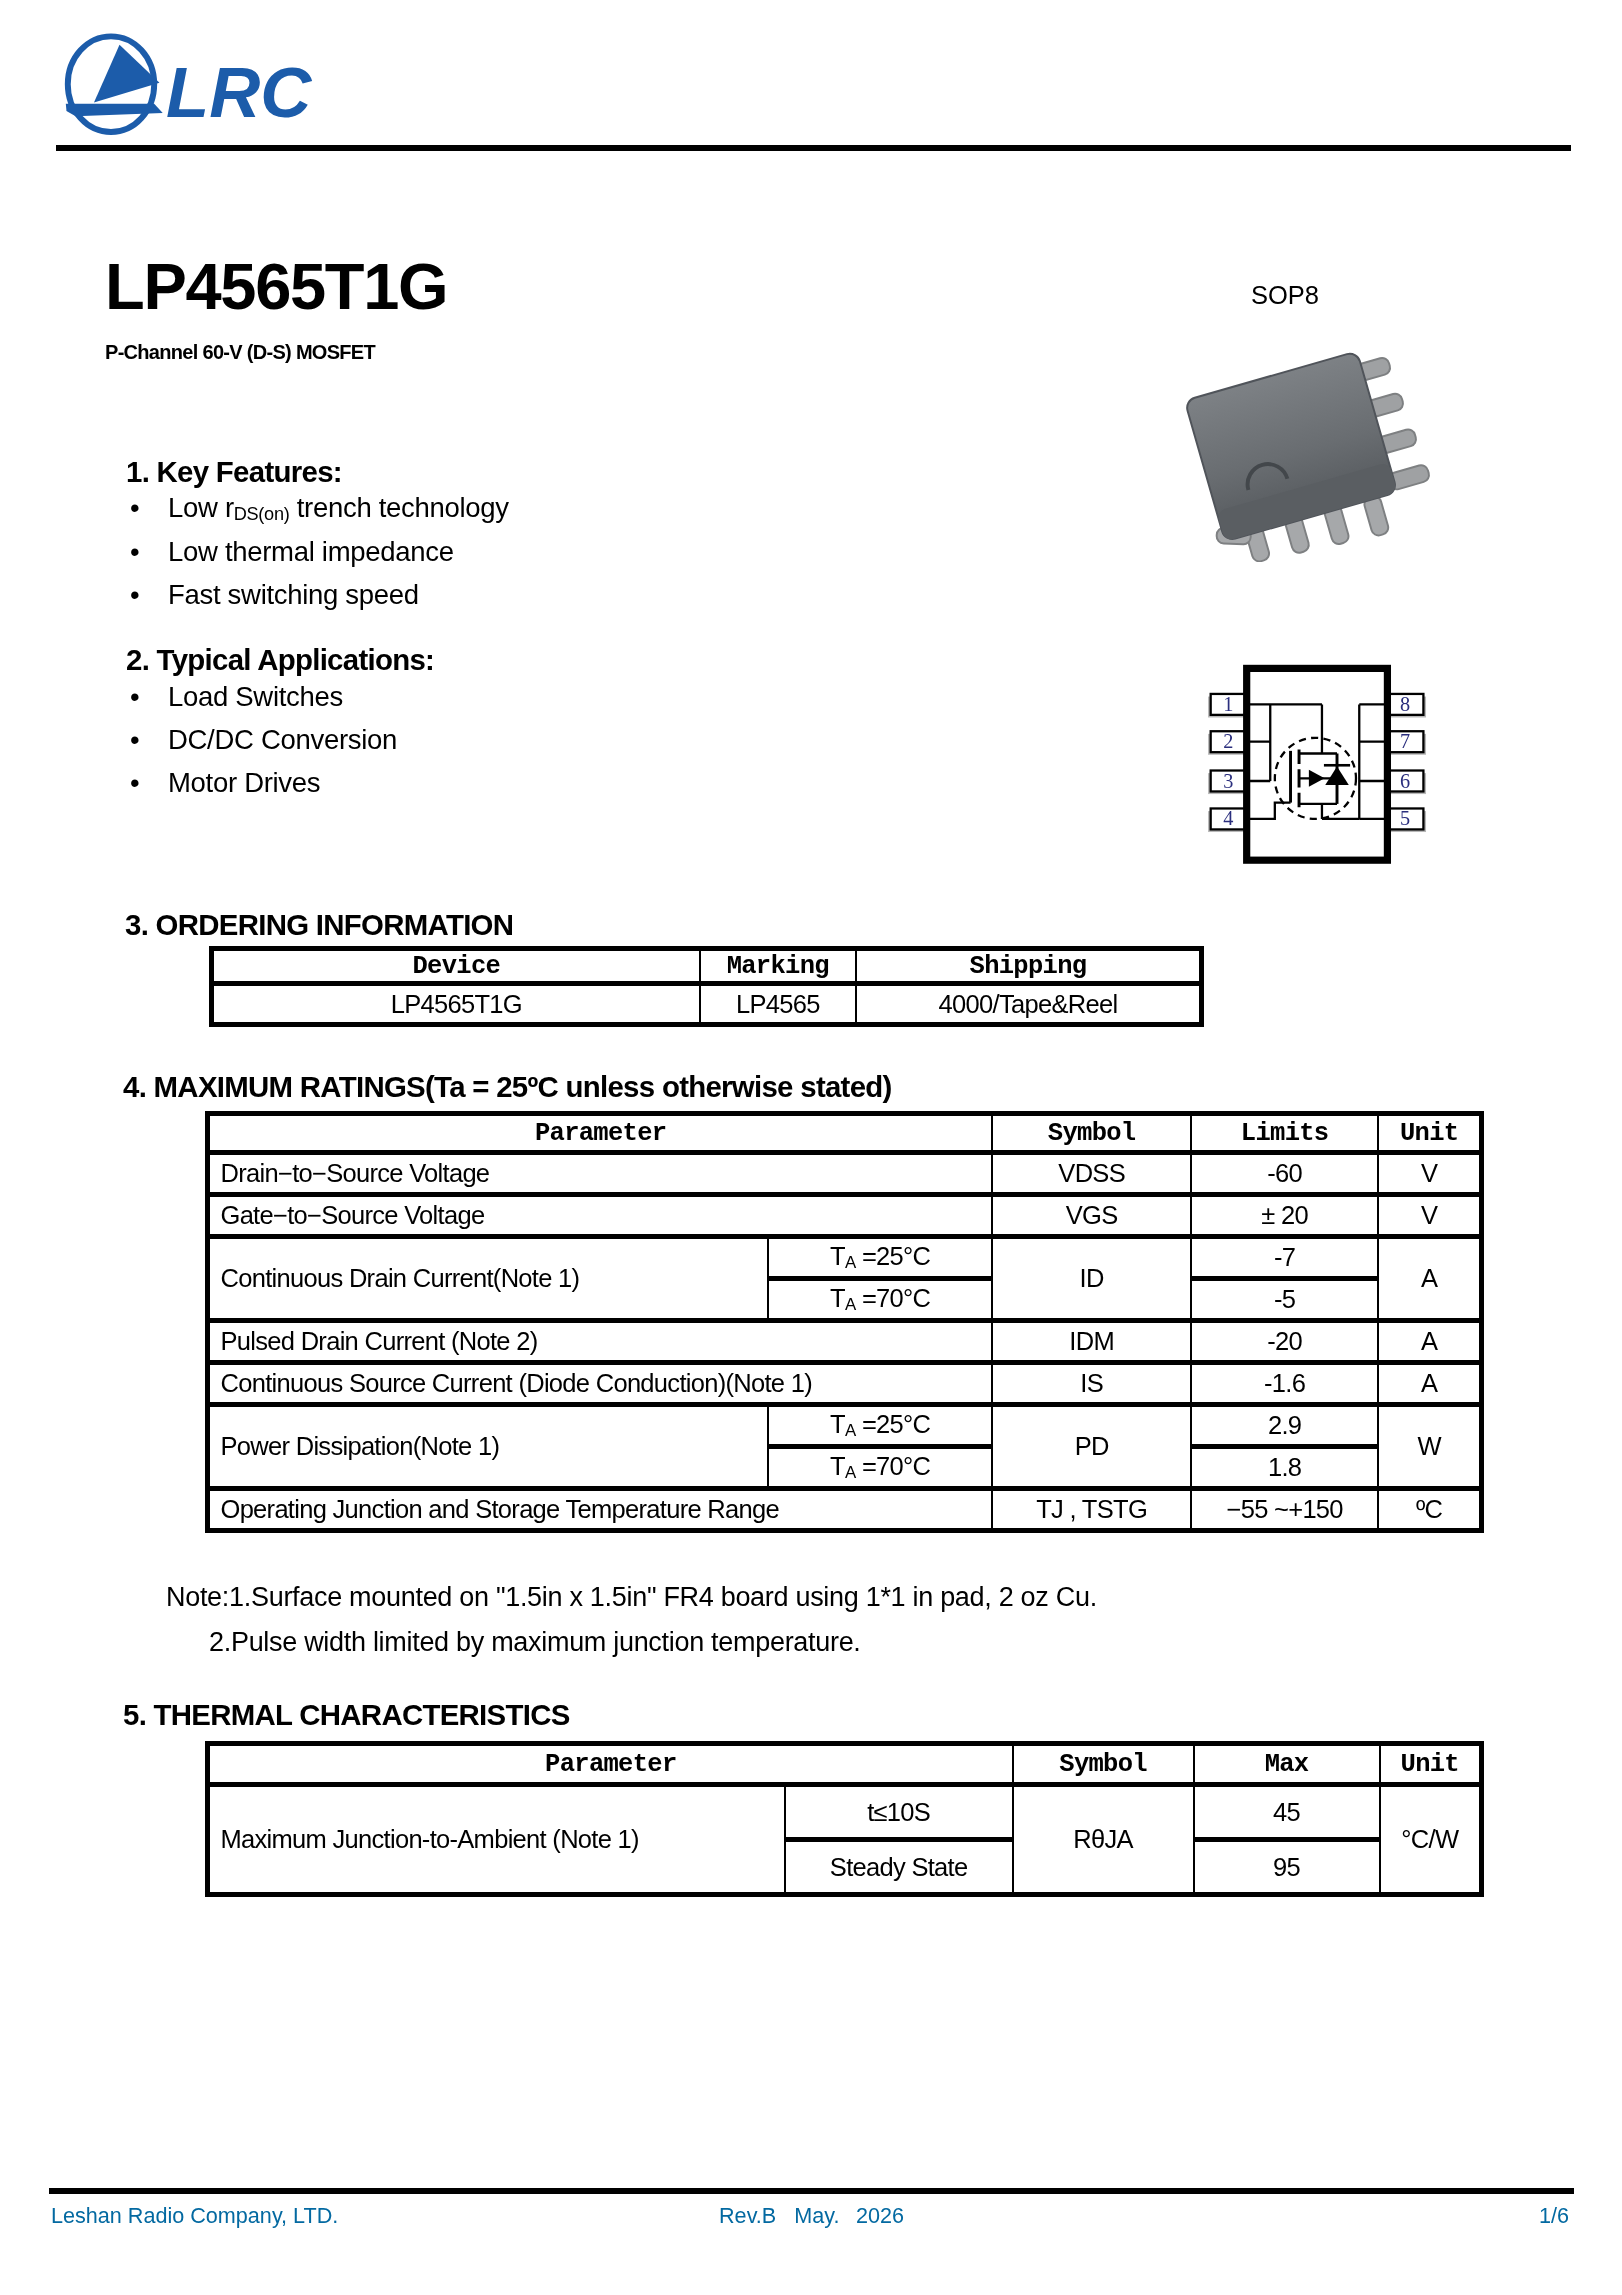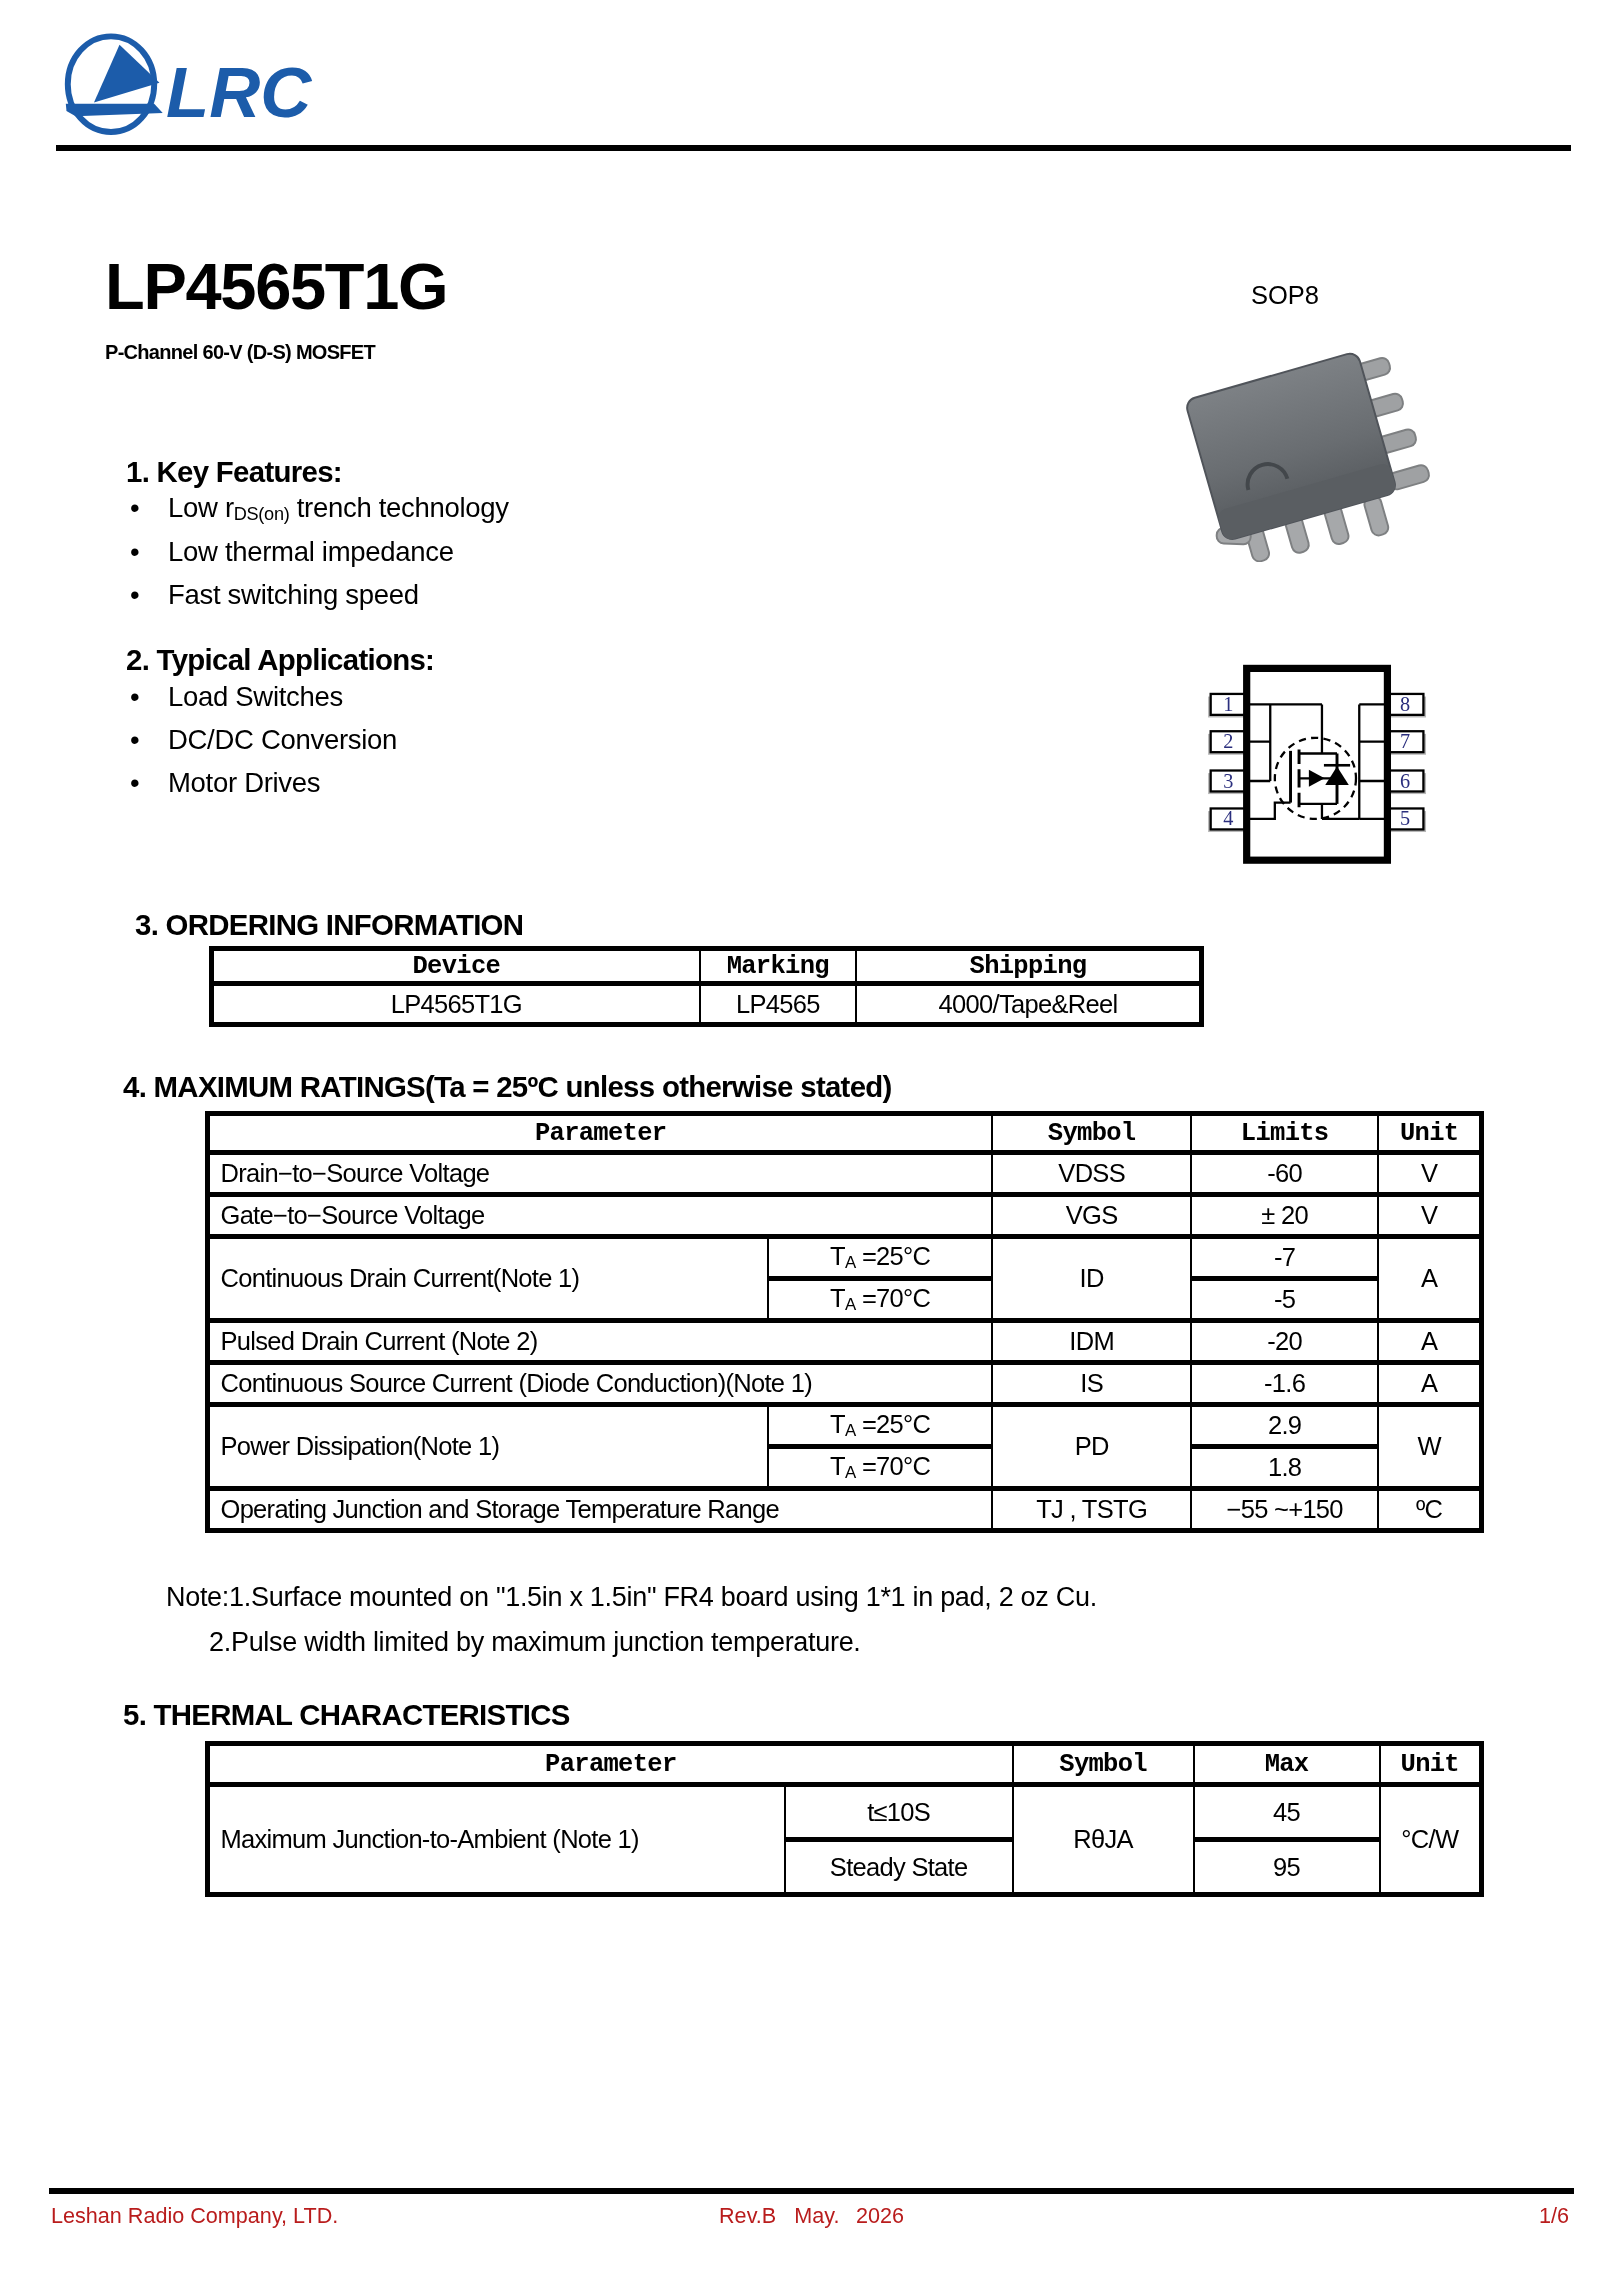--- a/index.html
+++ b/index.html
@@ -27,21 +27,21 @@
   .dt td,.dt th{
     border:2.6px solid #000;border-top-width:5.2px;border-bottom-width:5.2px;
     text-align:center;font-size:25.5px;font-weight:normal;padding:0 3.9px;
     letter-spacing:-0.7px;overflow:hidden;white-space:nowrap;
   }
   .dt th{font-weight:bold;font-family:Liberation Mono, monospace;}
   .dt td.p{text-align:left;padding-left:10.5px;}
   
   .note-line{font-size:27px;letter-spacing:-0.3px;white-space:nowrap;}
   
-  .foot-text{font-size:21.6px;color:#b91c1c;white-space:nowrap;}
+  .foot-text{font-size:21.6px;color:#0369a1;white-space:nowrap;}
 </style>
 </head>
 <body>
 
 <svg class="abs" style="left:56px;top:25px;" width="275" height="115" viewBox="0 0 420 175">
   <ellipse cx="84" cy="90" rx="66" ry="73" fill="none" stroke="#1c5caa" stroke-width="9"></ellipse>
   <polygon points="97,30 158,88 58,118" fill="#1c5caa"></polygon>
   <polygon points="15,120 150,120 163,134 30,139 16,131" fill="#1c5caa"></polygon>
   <text x="168" y="140" font-family="Liberation Sans, sans-serif" font-size="108" font-weight="bold" font-style="italic" fill="#1c5caa">LRC</text>
 </svg>
@@ -155,21 +155,21 @@
     <path d="M152 148 V227"></path>
     <path d="M165 146 V168 M165 176 V204 M165 212 V234"></path>
     <path d="M223 152 V229"></path>
     <path d="M203 170 H243" stroke-width="4"></path>
   </g>
   <polygon points="204,190 180,177 180,203" fill="#000"></polygon>
   <polygon points="223,172 205,200 241,200" fill="#000"></polygon>
   <circle cx="190" cy="190" r="62" fill="none" stroke="#000" stroke-width="3.5" stroke-dasharray="11 8"></circle>
 </svg>
 
-<div class="abs sec-head" style="left:135px;top:908px;">3. ORDERING INFORMATION</div>
+<div class="abs sec-head" style="left:125px;top:908px;">3. ORDERING INFORMATION</div>
 <table class="dt abs" style="left:209px;top:946px;width:995px;">
   <colgroup>
       <col style="width:49.3%">
       <col style="width:15.8%">
       <col style="width:34.9%">
     </colgroup>
   <tbody>
       <tr style="height:35px;">
     <th>Device</th>
     <th>Marking</th>

